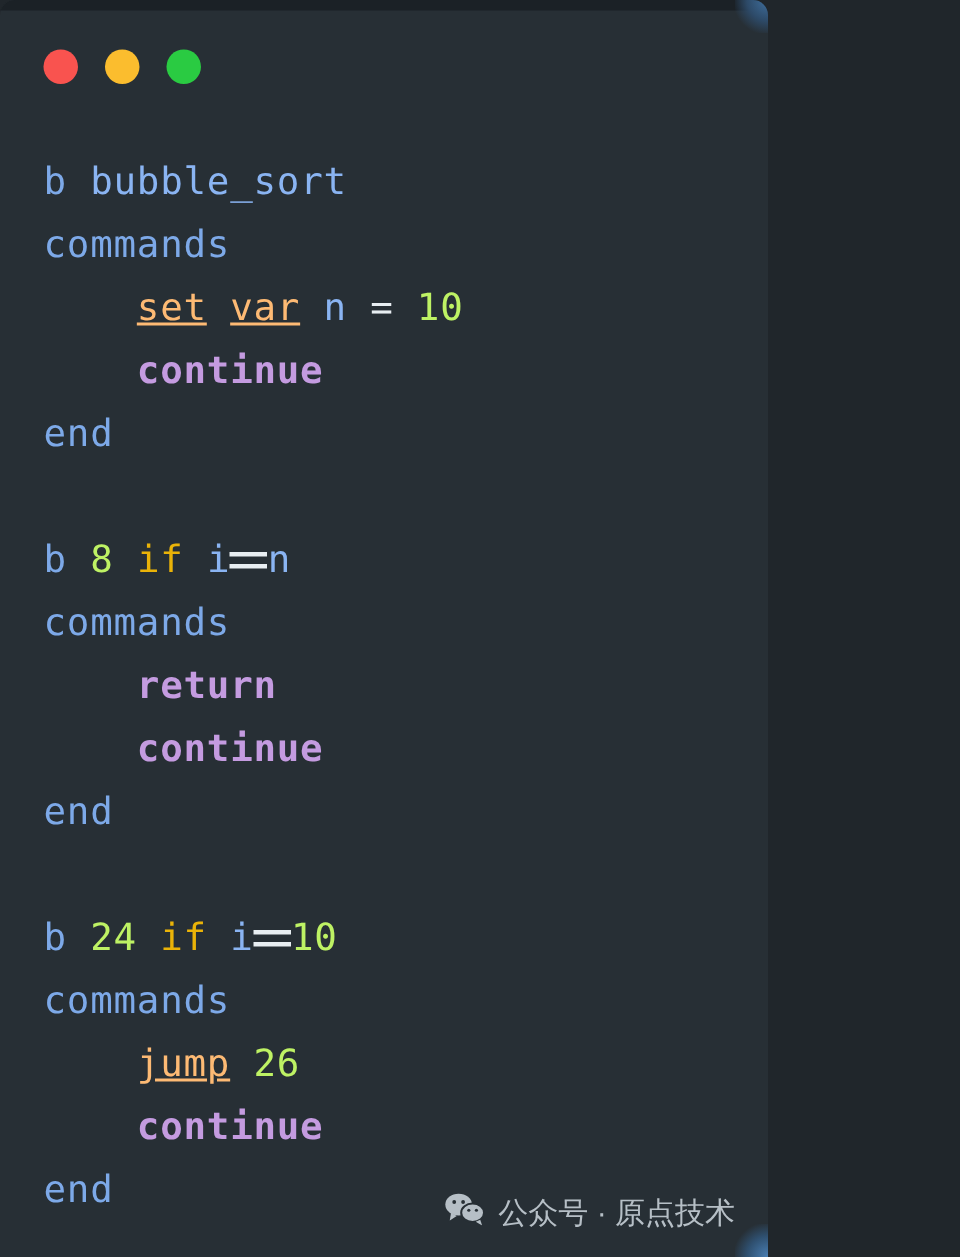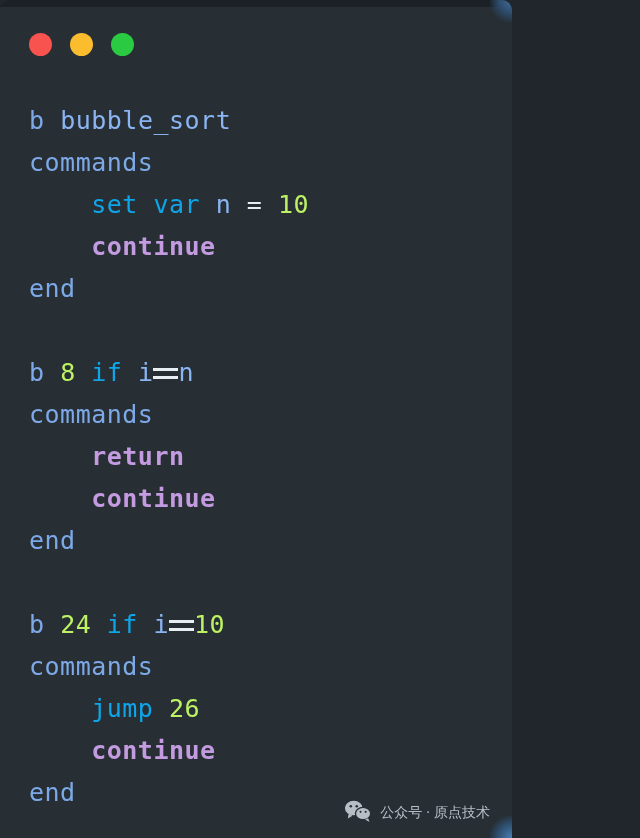--- a/index.html
+++ b/index.html
@@ -59,43 +59,43 @@
     white-space:pre;
   }
   .line { height:42px; }
   .blank { height:42px; }
 
   
   .t-cmd    { color:#7da9e8; }  
   .t-ident  { color:#8ab4f2; }  
   .t-num    { color:#bef264; }  
   .t-kw     { color:#c49be0;font-weight:bold; }  
-  .t-cond   { color:#0ea5e9; }  
+  .t-cond   { color:#eab308; }  
   .t-op     { color:#e8eef2; }  
-  .t-set    { color:#0ea5e9; }  
+  .t-set    { color:#fdba74;text-decoration:underline; }  
   .eqeq {
     display:inline-block;
     position:relative;
     width:1.0em;
     vertical-align:baseline;
   }
   .eqeq::before, .eqeq::after {
     content:""; position:absolute; left:0; right:0; height:3px;
     background:#e8eef2;
   }
   .eqeq::before { top:-13px; }
   .eqeq::after  { top:-5px; }
 
   
   #watermark {
     position:absolute; right:22px; bottom:16px;
-    display:flex; align-items:flex-end; gap:8px;
+    display:flex; align-items:flex-start; gap:8px;
     color:#c3ccd3;
-    font-family:Liberation Serif, serif;
-    font-size:14px;
+    font-family:Liberation Sans, sans-serif;
+    font-size:20px;
     opacity:0.92;
   }
   #wechat-icon { width:28px; height:22px; display:block; flex:0 0 auto; }
   #watermark-text { white-space:nowrap; }
 </style>
 </head>
 <body>
 
 <div id="window">
 

